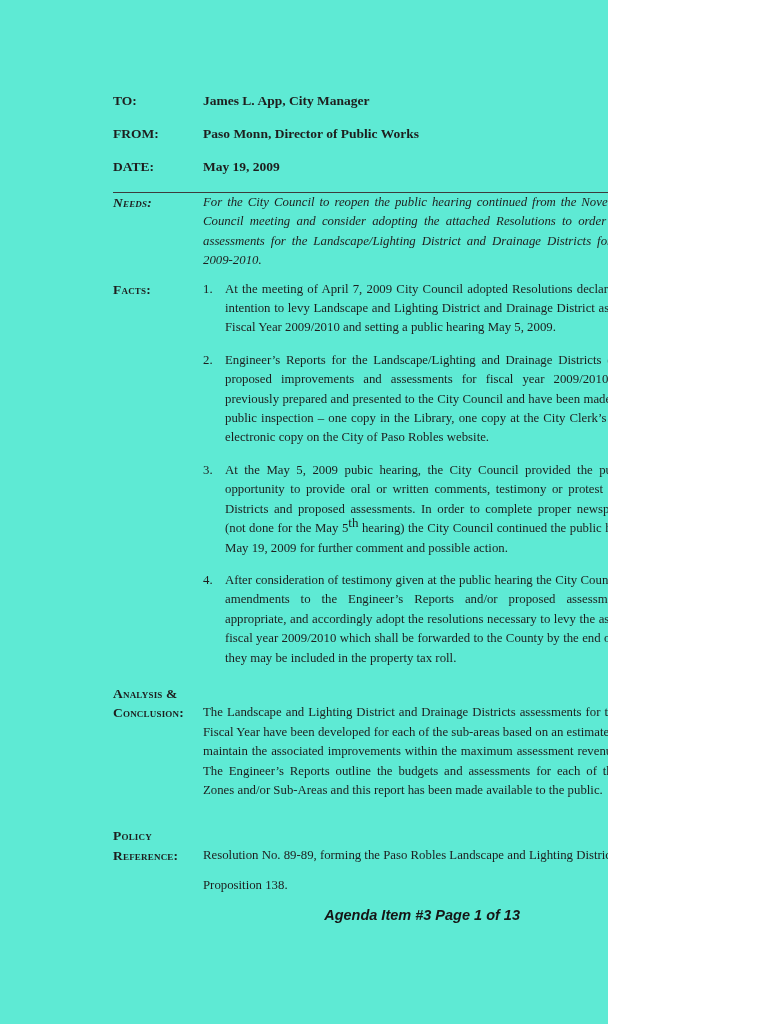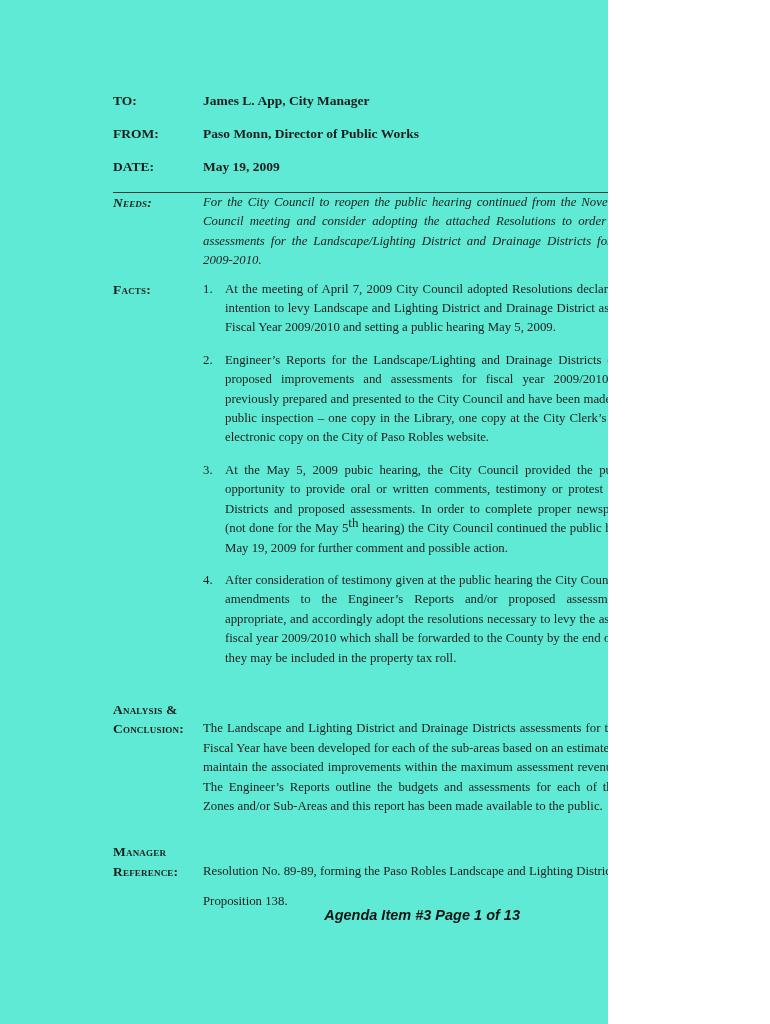--- a/index.html
+++ b/index.html
@@ -65,21 +65,21 @@
   .fact-item:last-child { margin-bottom: 0; }
   .fact-num {
     font-size: 12.8px;
     line-height: 19.4px;
   }
   .sup {
     vertical-align: super;
     font-size: 13px;
     line-height: 0;
   }
-  .analysis-section { margin-top: 32px; }
+  .analysis-section { margin-top: 16px; }
   .policy-section { margin-top: 26px; }
   .label-line { display: block; }
   .spacer-row { margin-top: 11px; }
   
   .footer {
     position: absolute;
     top: 907px;
     right: 88px;
     font-family: "Liberation Sans", sans-serif;
     font-weight: bold;
@@ -145,21 +145,21 @@
 
     <div class="analysis-section">
       <span class="label label-line">Analysis &amp;</span>
       <div class="section">
         <span class="label">Conclusion:</span>
         <p class="body-text">The Landscape and Lighting District and Drainage Districts assessments for the 2009/2010 Fiscal Year have been developed for each of the sub-areas based on an estimate of the cost to maintain the associated improvements within the maximum assessment revenues permitted. The Engineer’s Reports outline the budgets and assessments for each of the designated Zones and/or Sub-Areas and this report has been made available to the public.</p>
       </div>
     </div>
 
     <div class="policy-section">
-      <span class="label label-line">Manager</span>
+      <span class="label label-line">Policy</span>
       <div class="section">
         <span class="label">Reference:</span>
         <p class="body-text">Resolution No. 89-89, forming the Paso Robles Landscape and Lighting District.</p>
       </div>
       <div class="section spacer-row">
         <span class="label"></span>
         <p class="body-text">Proposition 138.</p>
       </div>
     </div>
 

